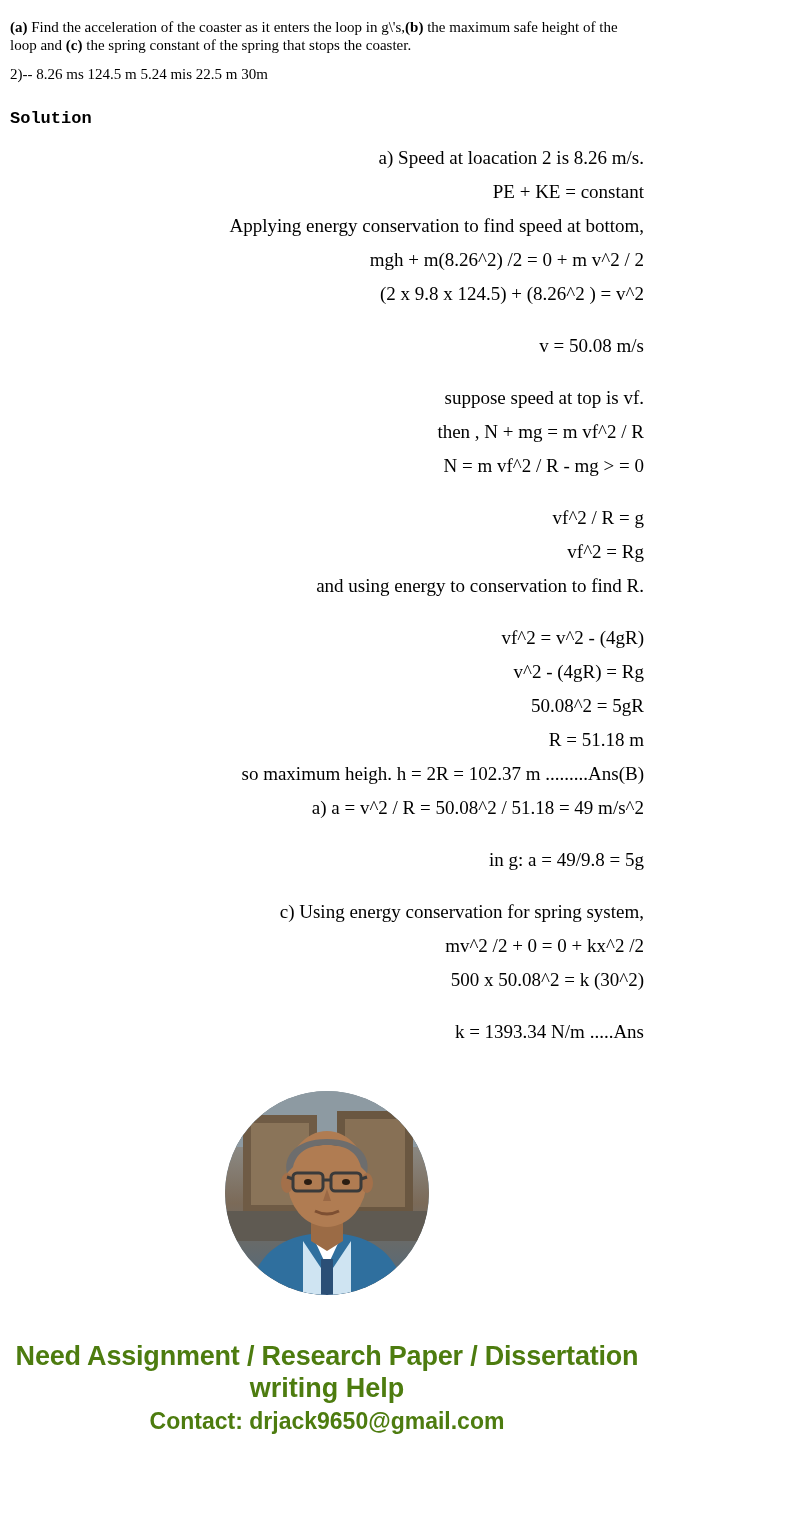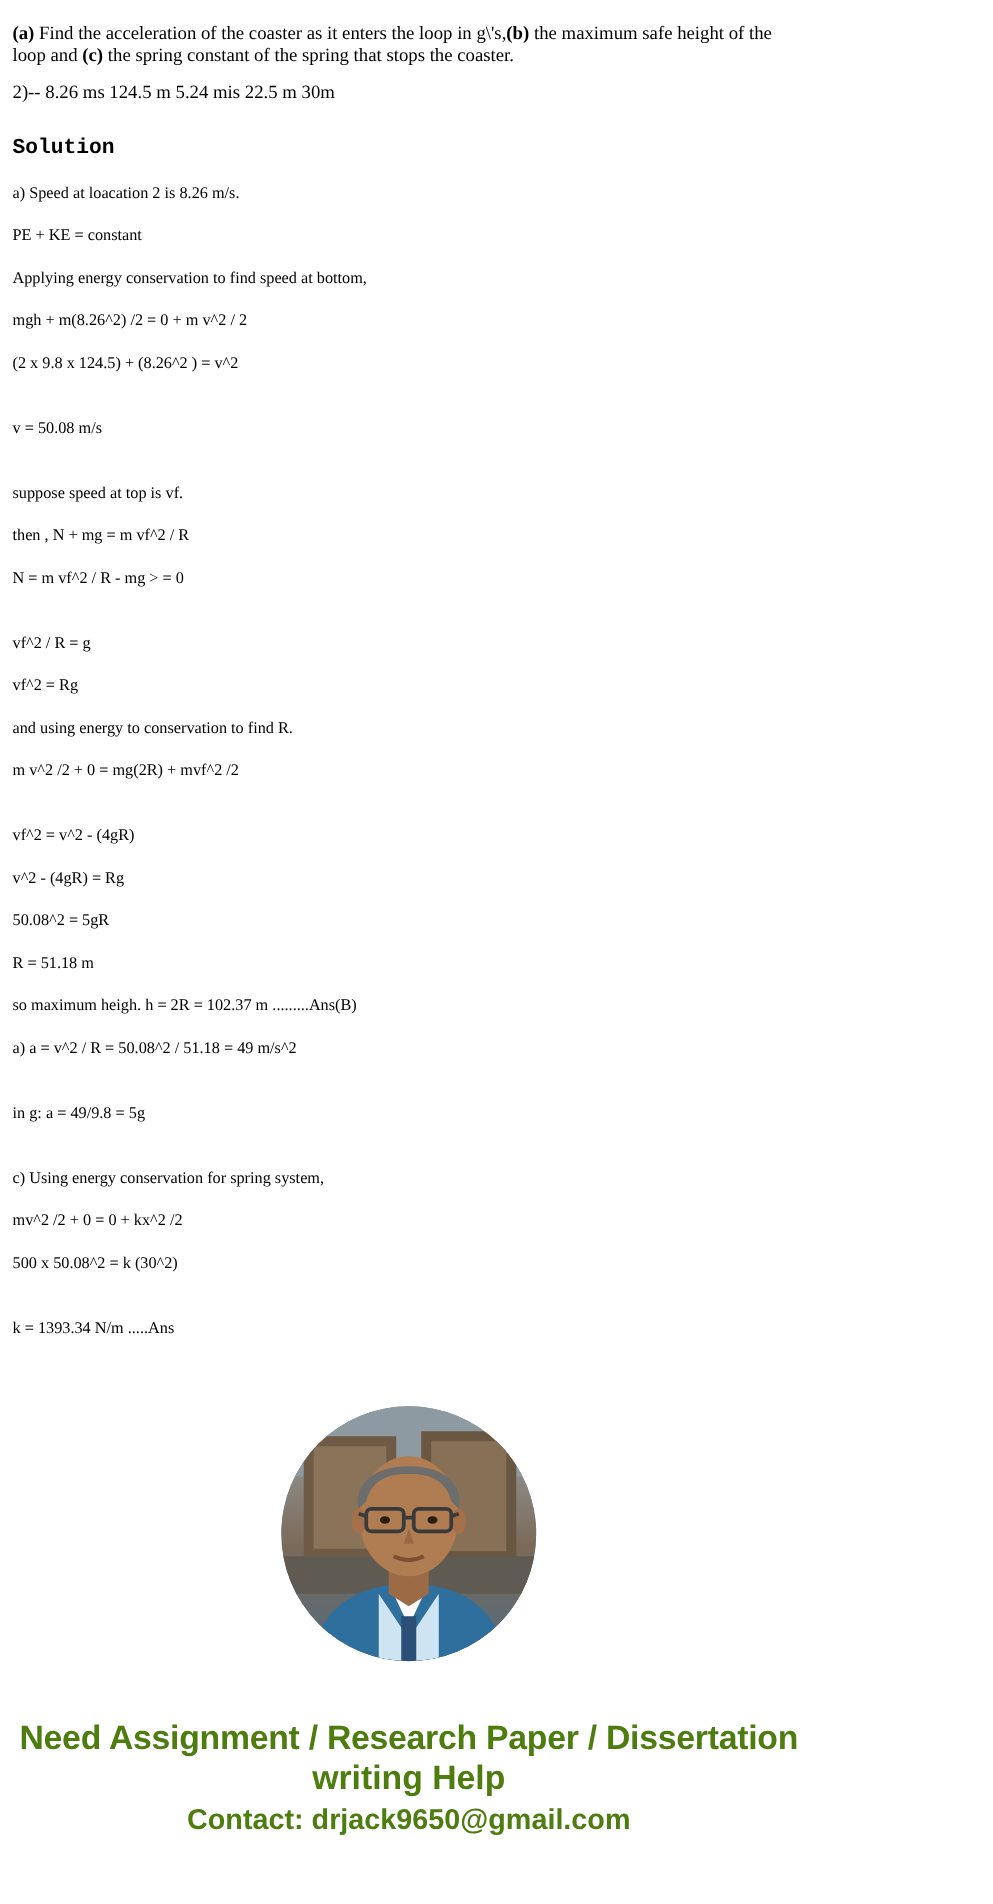--- a/index.html
+++ b/index.html
@@ -35,23 +35,24 @@
   }
   h3.solution-heading {
     font-family: Liberation Mono, monospace;
     font-size: 17px;
     font-weight: bold;
     margin: 26px 0 18px 0;
   }
   p.line {
     margin: 0 0 0 0;
     padding: 0;
-    font-size: 13px;
+    font-size: 19px;
     line-height: 1.15;
     height: 34px;
+    text-align: right;
   }
   p.line.blank {
     height: 18px;
   }
   .solution-body p {
     margin: 0;
   }
   .avatar-wrap {
     margin-top: 36px;
     display: flex;
@@ -116,21 +117,20 @@
     <p class="line blank"></p>
     <p class="line">v = 50.08 m/s</p>
     <p class="line blank"></p>
     <p class="line">suppose speed at top is vf.</p>
     <p class="line">then , N + mg = m vf^2 / R</p>
     <p class="line">N = m vf^2 / R - mg &gt; = 0</p>
     <p class="line blank"></p>
     <p class="line">vf^2 / R = g</p>
     <p class="line">vf^2 = Rg</p>
     <p class="line">and using energy to conservation to find R.</p>
-    <p class="line">m v^2 /2 + 0 = mg(2R) + mvf^2 /2</p>
     <p class="line blank"></p>
     <p class="line">vf^2 = v^2 - (4gR)</p>
     <p class="line">v^2 - (4gR) = Rg</p>
     <p class="line">50.08^2 = 5gR</p>
     <p class="line">R = 51.18 m</p>
     <p class="line">so maximum heigh. h = 2R = 102.37 m .........Ans(B)</p>
     <p class="line">a) a = v^2 / R   = 50.08^2 / 51.18 = 49 m/s^2</p>
     <p class="line blank"></p>
     <p class="line">in g: a = 49/9.8 = 5g</p>
     <p class="line blank"></p>

